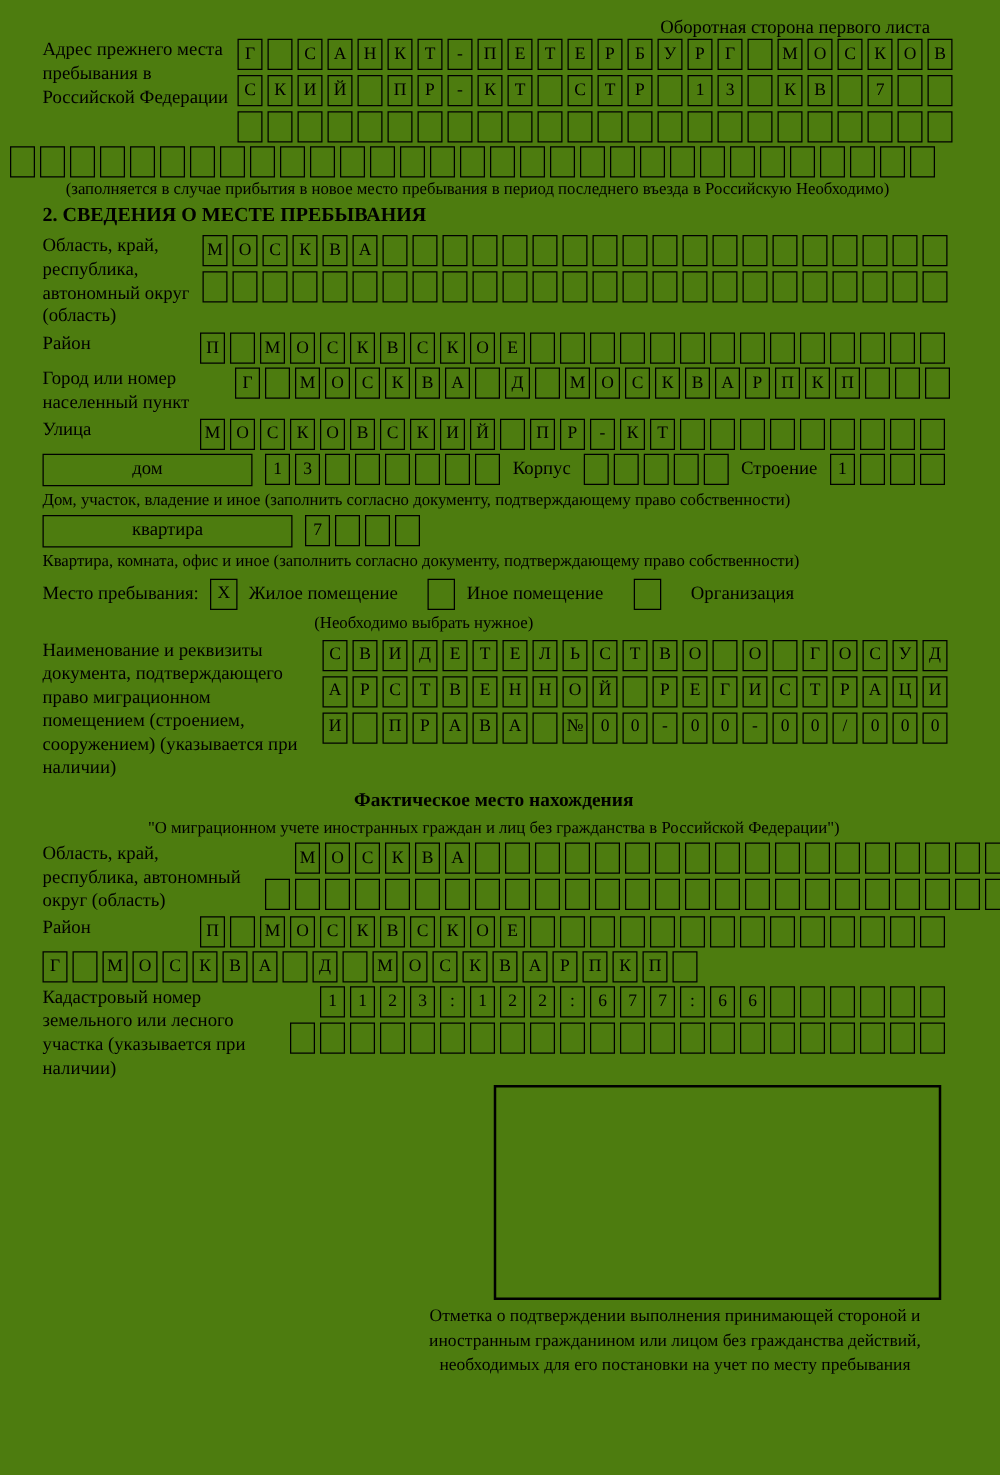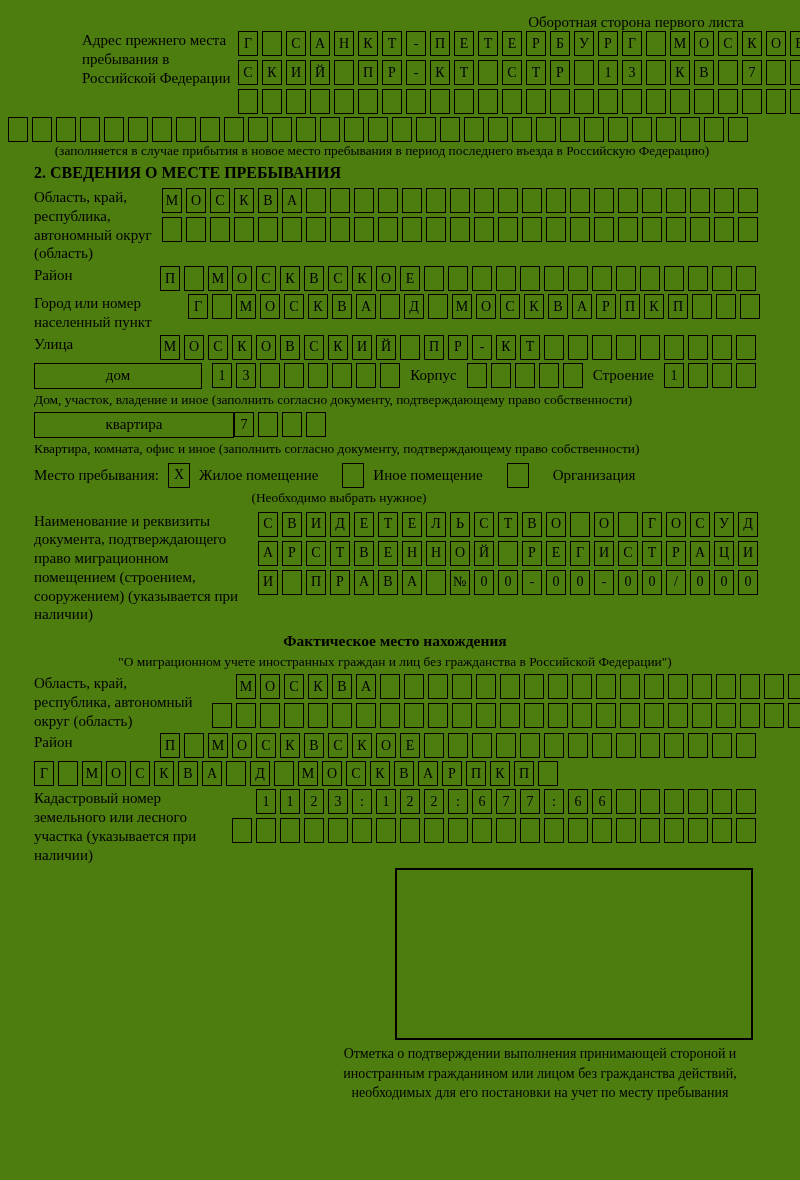--- a/index.html
+++ b/index.html
@@ -9,21 +9,21 @@
     box-sizing:border-box;
     padding:14px 44px 0 34px;
     background:#4d7c0f; color:#000;
     font-family:"Liberation Serif","DejaVu Serif",serif;
     overflow:hidden;
   }
   .header-note { text-align:right; font-size:15px; padding-right:12px; }
 
   .frow { display:flex; justify-content:space-between; align-items:flex-start; margin-bottom:3px; }
   .flabel { font-size:15px; line-height:1.25; padding-right:6px; flex:0 1 auto; }
-  .w150 { width:150px; flex:none;margin-left:48px; }
+  .w150 { width:150px; flex:none; }
   .w120 { width:122px; flex:none; }
   .w148 { width:148px; flex:none; }
   .w215 { width:218px; flex:none; }
   .w170l { width:172px; flex:none; }
   .w195 { width:196px; flex:none; }
   .w185 { width:186px; flex:none; }
 
   .crows { display:flex; flex-direction:column; gap:4px; align-items:flex-end; flex:none; }
   .cells { display:flex; gap:4px; flex:none; }
   .cell {
@@ -42,21 +42,21 @@
 
   .house-row { display:flex; justify-content:space-between; align-items:center; margin:2px 0 3px; }
   .boxlabel {
     border:1.6px solid #000; height:26px; box-sizing:border-box;
     display:flex; align-items:center; justify-content:center;
     font-size:15px; flex:none;
   }
   .bw168 { width:168px; }
   .bw200 { width:200px; }
   .inline-label { font-size:15px; flex:none; }
-  .apt-row { display:flex; align-items:center; margin:2px 0 3px; }
+  .apt-row { display:flex; align-items:center; gap:10px; margin:2px 0 3px; }
 
   .stay-row { display:flex; align-items:center; font-size:15px; margin:6px 0 2px; }
   .cbox {
     width:22px; height:25px; flex:none; box-sizing:border-box;
     border:1.6px solid #000; display:flex; align-items:center; justify-content:center;
     font-size:14px;
   }
   .stay-row .opt { margin-left:9px; }
   .stay-row .gap { margin-left:24px; }
   .stay-note { font-size:13.4px; margin:0 0 6px 150px; width:310px; text-align:center; }
@@ -188,21 +188,21 @@
         <div class="cell"></div>
         <div class="cell"></div>
         <div class="cell"></div>
         <div class="cell"></div>
         <div class="cell"></div>
         <div class="cell"></div>
         <div class="cell"></div>
         <div class="cell"></div>
         <div class="cell"></div>
       </div>
-    <div class="caption center">(заполняется в случае прибытия в новое место пребывания в период последнего въезда в Российскую Федерацию)</div>
+    <div class="caption center">(заполняется в случае прибытия в новое место пребывания в период последнего въезда в Российскую Необходимо)</div>
   </section>
 
   <div class="sec-title">2. СВЕДЕНИЯ О МЕСТЕ ПРЕБЫВАНИЯ</div>
 
   <section>
     <div class="frow">
       <div class="flabel w120">Область, край, республика, автономный округ (область)</div>
       <div class="crows">
         <div class="cells">
             <div class="cell">М</div>

